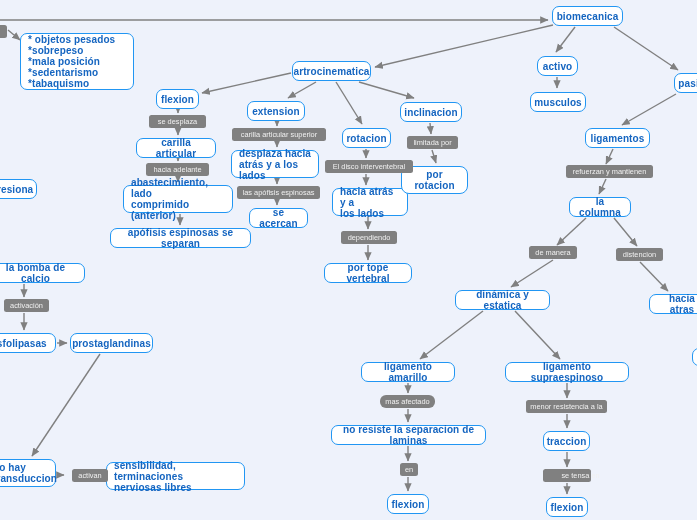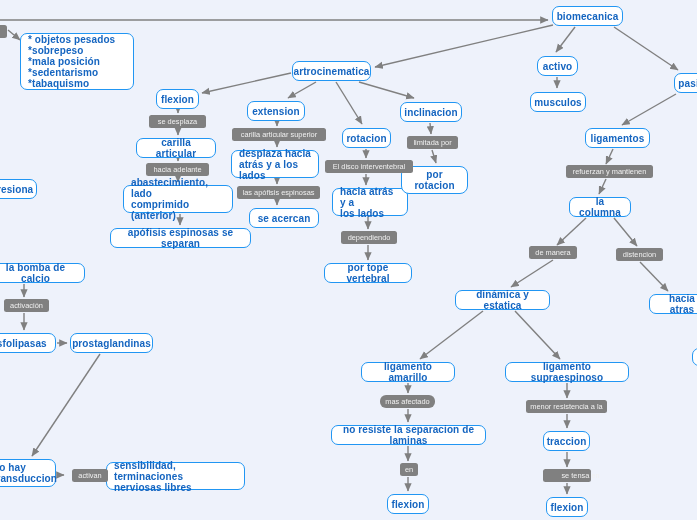--- a/index.html
+++ b/index.html
@@ -139,21 +139,21 @@
       <div class="node" style="left: 585px; top: 128px; width: 65px; height: 20px;">ligamentos</div>
       <div class="node" style="left: 569px; top: 197px; width: 62px; height: 20px;">la columna</div>
       <div class="node" style="left: 156px; top: 89px; width: 43px; height: 20px;">flexion</div>
       <div class="node" style="left: 136px; top: 138px; width: 80px; height: 20px;">carilla articular</div>
       <div class="node left" style="left: 123px; top: 185px; width: 110px; height: 28px;">abastecimiento, lado
 comprimido (anterior)</div>
       <div class="node" style="left: 110px; top: 228px; width: 141px; height: 20px;">apófisis espinosas se separan</div>
       <div class="node" style="left: 247px; top: 101px; width: 58px; height: 20px;">extension</div>
       <div class="node left" style="left: 231px; top: 150px; width: 88px; height: 28px;">desplaza hacia
 atrás  y a los lados</div>
-      <div class="node" style="left: 249px; top: 208px; width: 70px; height: 20px;">se acercan</div>
+      <div class="node" style="left: 249px; top: 208px; width: 59px; height: 20px;">se acercan</div>
       <div class="node" style="left: 342px; top: 128px; width: 49px; height: 20px;">rotacion</div>
       <div class="node left" style="left: 332px; top: 188px; width: 76px; height: 28px;">hacia atrás y a
 los lados</div>
       <div class="node" style="left: 324px; top: 263px; width: 88px; height: 20px;">por tope vertebral</div>
       <div class="node" style="left: 400px; top: 102px; width: 62px; height: 20px;">inclinacion</div>
       <div class="node" style="left: 401px; top: 166px; width: 67px; height: 28px; border-radius: 8px;">por rotacion</div>
       <div class="node" style="left: -13px; top: 179px; width: 50px; height: 20px;">presiona</div>
       <div class="node" style="left: -14px; top: 263px; width: 99px; height: 20px;">la bomba de calcio</div>
       <div class="node" style="left: -22px; top: 333px; width: 78px; height: 20px;">fosfolipasas</div>
       <div class="node" style="left: 70px; top: 333px; width: 83px; height: 20px;">prostaglandinas</div>

